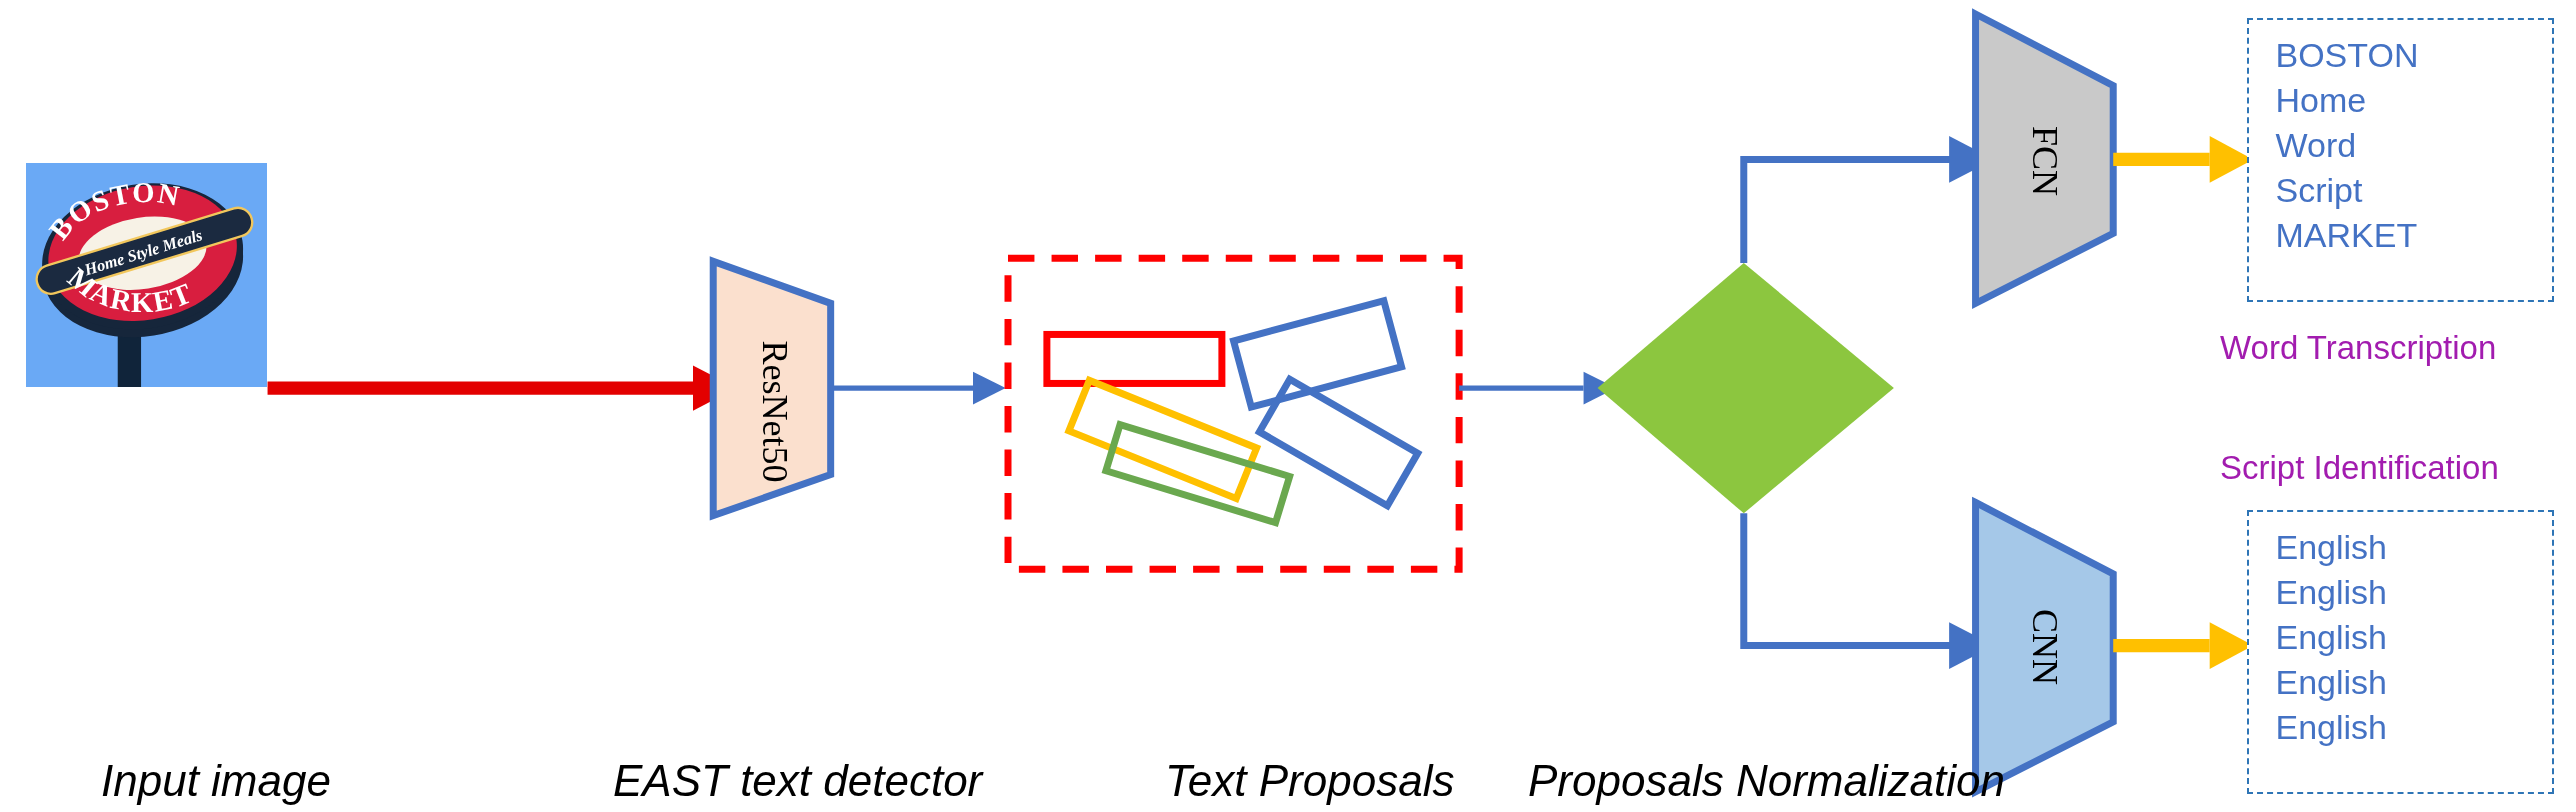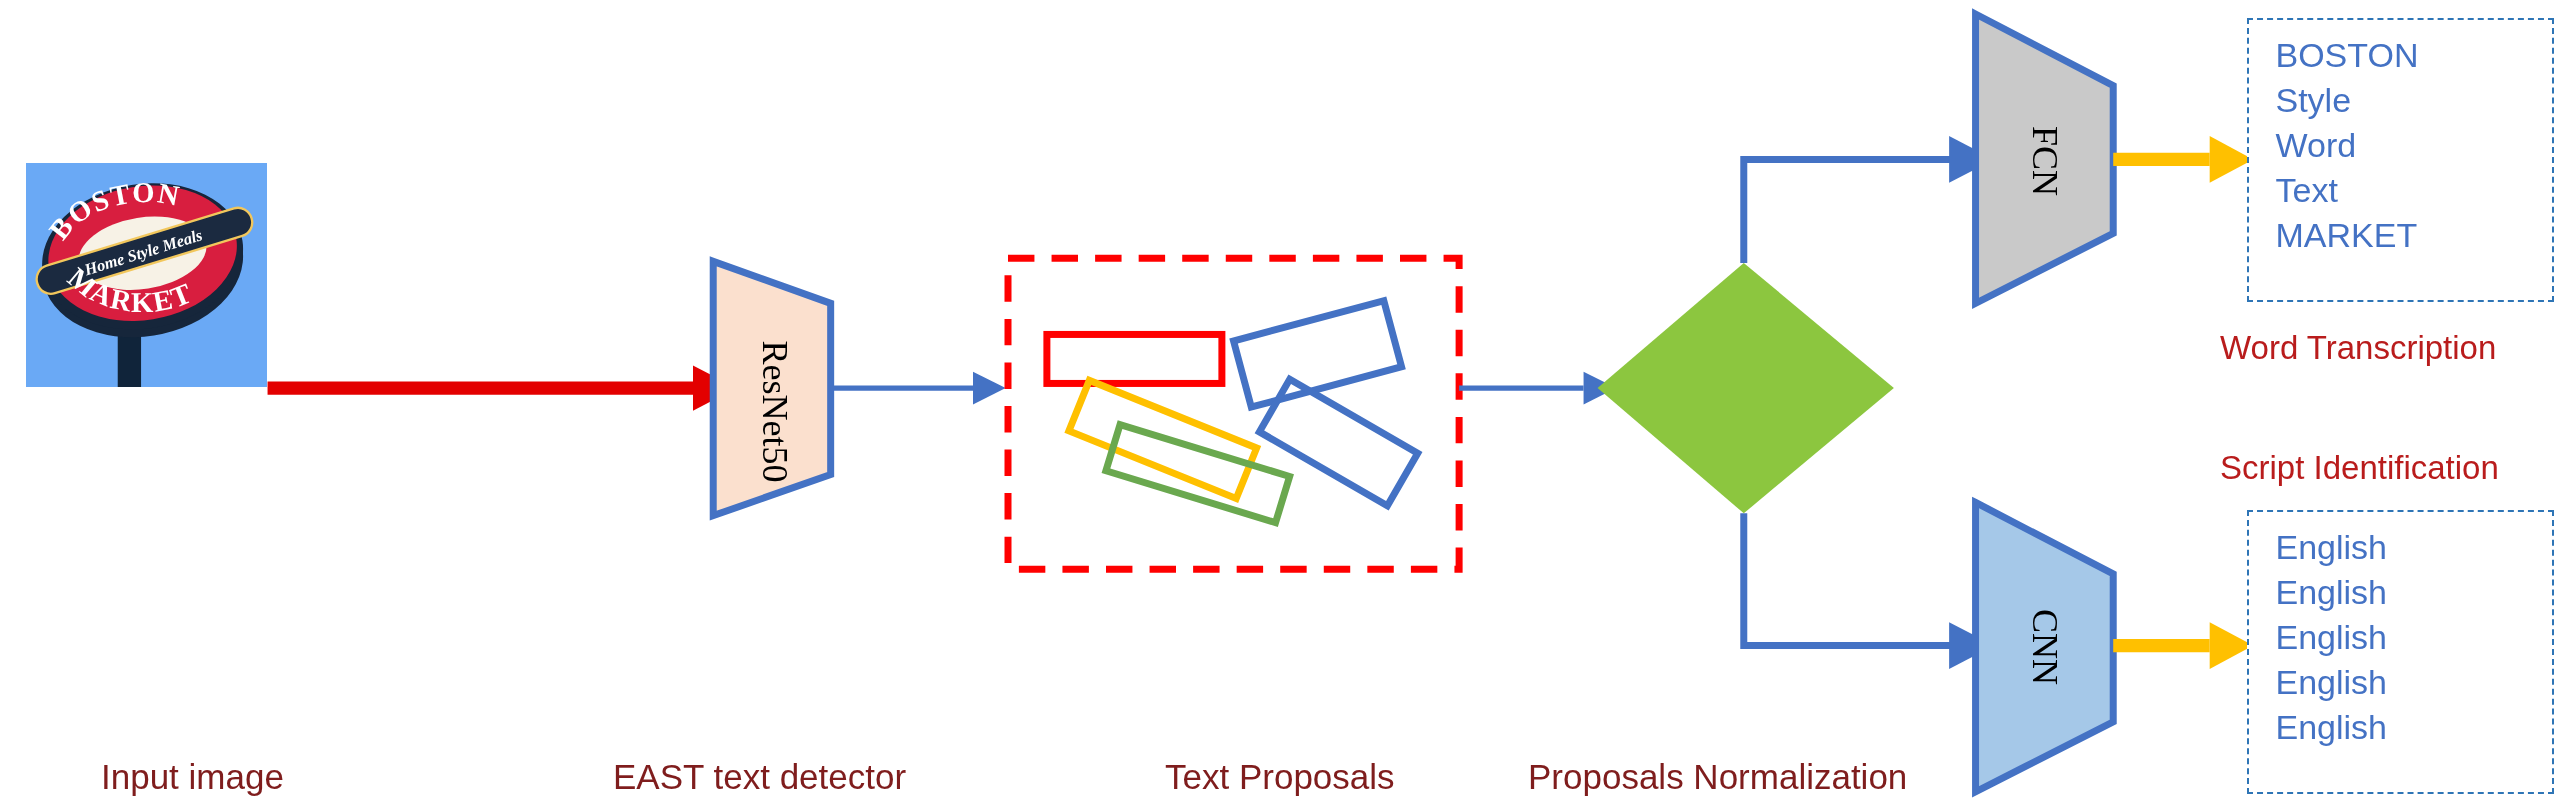--- a/index.html
+++ b/index.html
@@ -19,29 +19,30 @@
   }
   #svg-layer {
     position: absolute;
     left: 0;
     top: 0;
     width: 2576px;
     height: 812px;
   }
   .caption {
     position: absolute;
-    color: #7f1d1d;
-    font-size: 35px;
+    color: #000000;
+    font-size: 44px;
     font-family: "Liberation Sans", sans-serif;
     white-space: nowrap;
     line-height: 1;
+    font-style: italic;
   }
   .red-label {
     position: absolute;
-    color: #b91c1c;
+    color: #a21caf;
     font-size: 33px;
     font-family: "Liberation Sans", sans-serif;
     white-space: nowrap;
     line-height: 1;
   }
   .out-box {
     position: absolute;
     border: 2.3px dashed #2E75B6;
     box-sizing: border-box;
     background: #ffffff;
@@ -180,23 +181,23 @@
 
   <div class="vlabel" style="left:724px;top:370px;width:101px;text-align:center;transform:rotate(90deg);">ResNet50</div>
 
   <div class="vlabel" style="left:1994px;top:140px;width:101px;text-align:center;transform:rotate(90deg);">FCN</div>
 
   <div class="vlabel" style="left:1994px;top:626px;width:101px;text-align:center;transform:rotate(90deg);">CNN</div>
 
   <div class="out-box" style="left:2247px;top:18px;width:307px;height:284px;">
     <div class="out-list">
       <div class="out-item">BOSTON</div>
-      <div class="out-item">Style</div>
+      <div class="out-item">Home</div>
       <div class="out-item">Word</div>
-      <div class="out-item">Text</div>
+      <div class="out-item">Script</div>
       <div class="out-item">MARKET</div>
     </div>
   </div>
 
   <div class="out-box" style="left:2247px;top:510px;width:307px;height:284px;">
     <div class="out-list">
       <div class="out-item">English</div>
       <div class="out-item">English</div>
       <div class="out-item">English</div>
       <div class="out-item">English</div>

